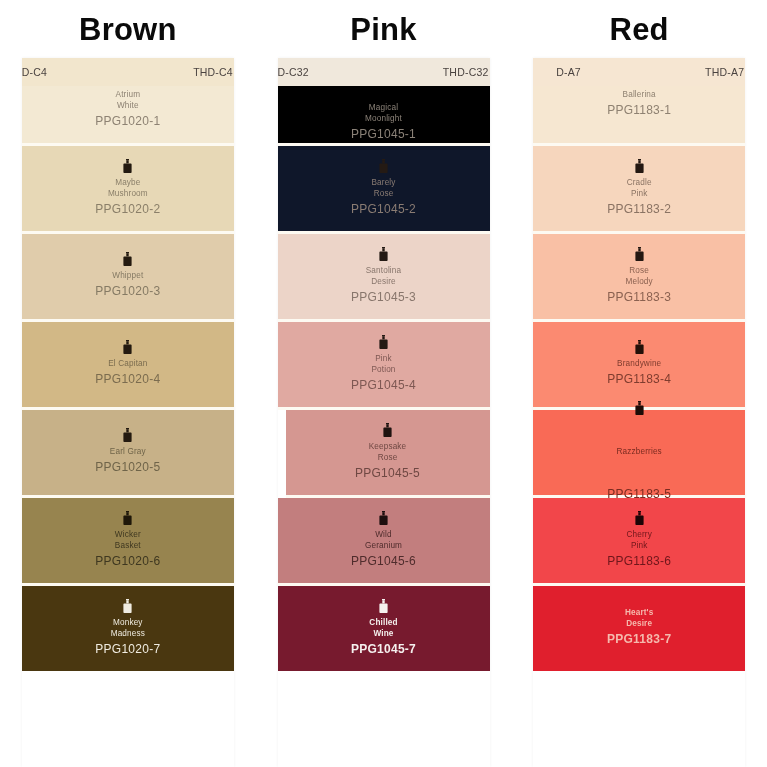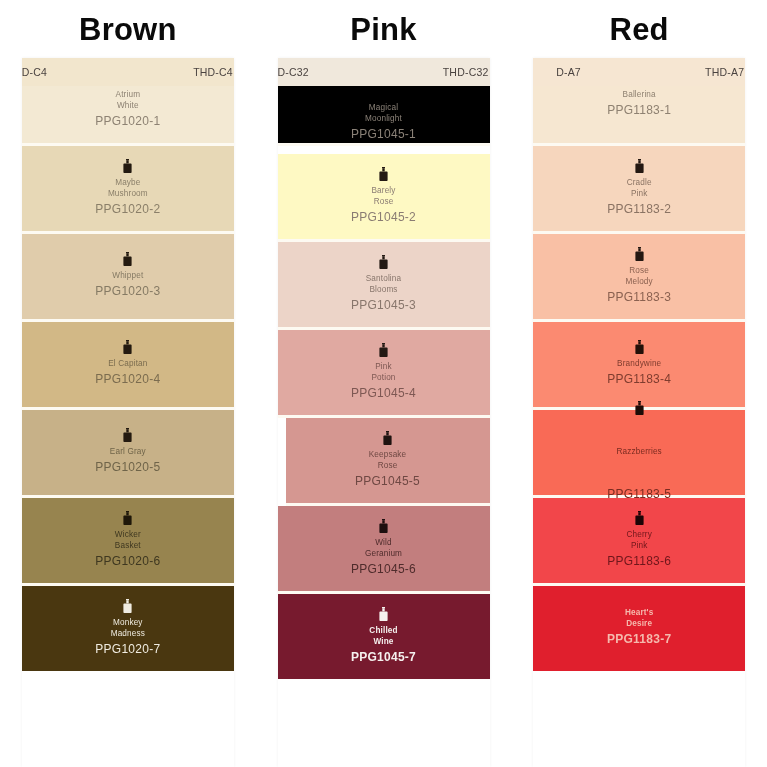--- a/index.html
+++ b/index.html
@@ -229,38 +229,38 @@
           <div class="card-header" style="background: rgb(240, 232, 220);">
             <span class="code-left">D-C32</span>
             <span class="code-right">THD-C32</span>
           </div>
           <div class="swatches">
             <div class="swatch first" style="background: #000000; justify-content: flex-end;">
               <div class="swatch-name" style="color: rgb(139, 130, 120);">Magical
 Moonlight</div>
               <div class="swatch-code" style="color: rgb(139, 130, 120);">PPG1045-1</div>
             </div>
-            <div class="swatch" style="background: #fef9c3; margin-top: 8px;">
+            <div class="swatch" style="background: #0f172a;">
               <span class="bottle-icon"><svg width="11" height="15" viewBox="0 0 11 15" xmlns="http://www.w3.org/2000/svg">
                   <path fill="#241a14" d="M4.0 0.0 h3.0 v1.2 h-3.0 z"></path>
                   <path fill="#241a14" d="M4.3 1.2 h2.4 v3.2 h-2.4 z"></path>
                   <path fill="#241a14" d="M2.2 4.4 h6.6 c0.5 0 0.8 0.35 0.8 0.85 v8.0 c0 0.5 -0.3 0.85 -0.8 0.85 h-6.6 c-0.5 0 -0.8 -0.35 -0.8 -0.85 v-8.0 c0 -0.5 0.3 -0.85 0.8 -0.85 z"></path>
                 </svg></span>
               <div class="swatch-name" style="color: rgb(138, 124, 115);">Barely
 Rose</div>
               <div class="swatch-code" style="color: rgb(138, 124, 115);">PPG1045-2</div>
             </div>
             <div class="swatch" style="background: rgb(236, 212, 200);">
               <span class="bottle-icon"><svg width="11" height="15" viewBox="0 0 11 15" xmlns="http://www.w3.org/2000/svg">
                   <path fill="#241a14" d="M4.0 0.0 h3.0 v1.2 h-3.0 z"></path>
                   <path fill="#241a14" d="M4.3 1.2 h2.4 v3.2 h-2.4 z"></path>
                   <path fill="#241a14" d="M2.2 4.4 h6.6 c0.5 0 0.8 0.35 0.8 0.85 v8.0 c0 0.5 -0.3 0.85 -0.8 0.85 h-6.6 c-0.5 0 -0.8 -0.35 -0.8 -0.85 v-8.0 c0 -0.5 0.3 -0.85 0.8 -0.85 z"></path>
                 </svg></span>
               <div class="swatch-name" style="color: rgb(136, 118, 108);">Santolina
-Blooms</div>
+Desire</div>
               <div class="swatch-code" style="color: rgb(136, 118, 108);">PPG1045-3</div>
             </div>
             <div class="swatch" style="background: rgb(224, 169, 161);">
               <span class="bottle-icon"><svg width="11" height="15" viewBox="0 0 11 15" xmlns="http://www.w3.org/2000/svg">
                   <path fill="#241a14" d="M4.0 0.0 h3.0 v1.2 h-3.0 z"></path>
                   <path fill="#241a14" d="M4.3 1.2 h2.4 v3.2 h-2.4 z"></path>
                   <path fill="#241a14" d="M2.2 4.4 h6.6 c0.5 0 0.8 0.35 0.8 0.85 v8.0 c0 0.5 -0.3 0.85 -0.8 0.85 h-6.6 c-0.5 0 -0.8 -0.35 -0.8 -0.85 v-8.0 c0 -0.5 0.3 -0.85 0.8 -0.85 z"></path>
                 </svg></span>
               <div class="swatch-name" style="color: rgb(126, 88, 83);">Pink
 Potion</div>

